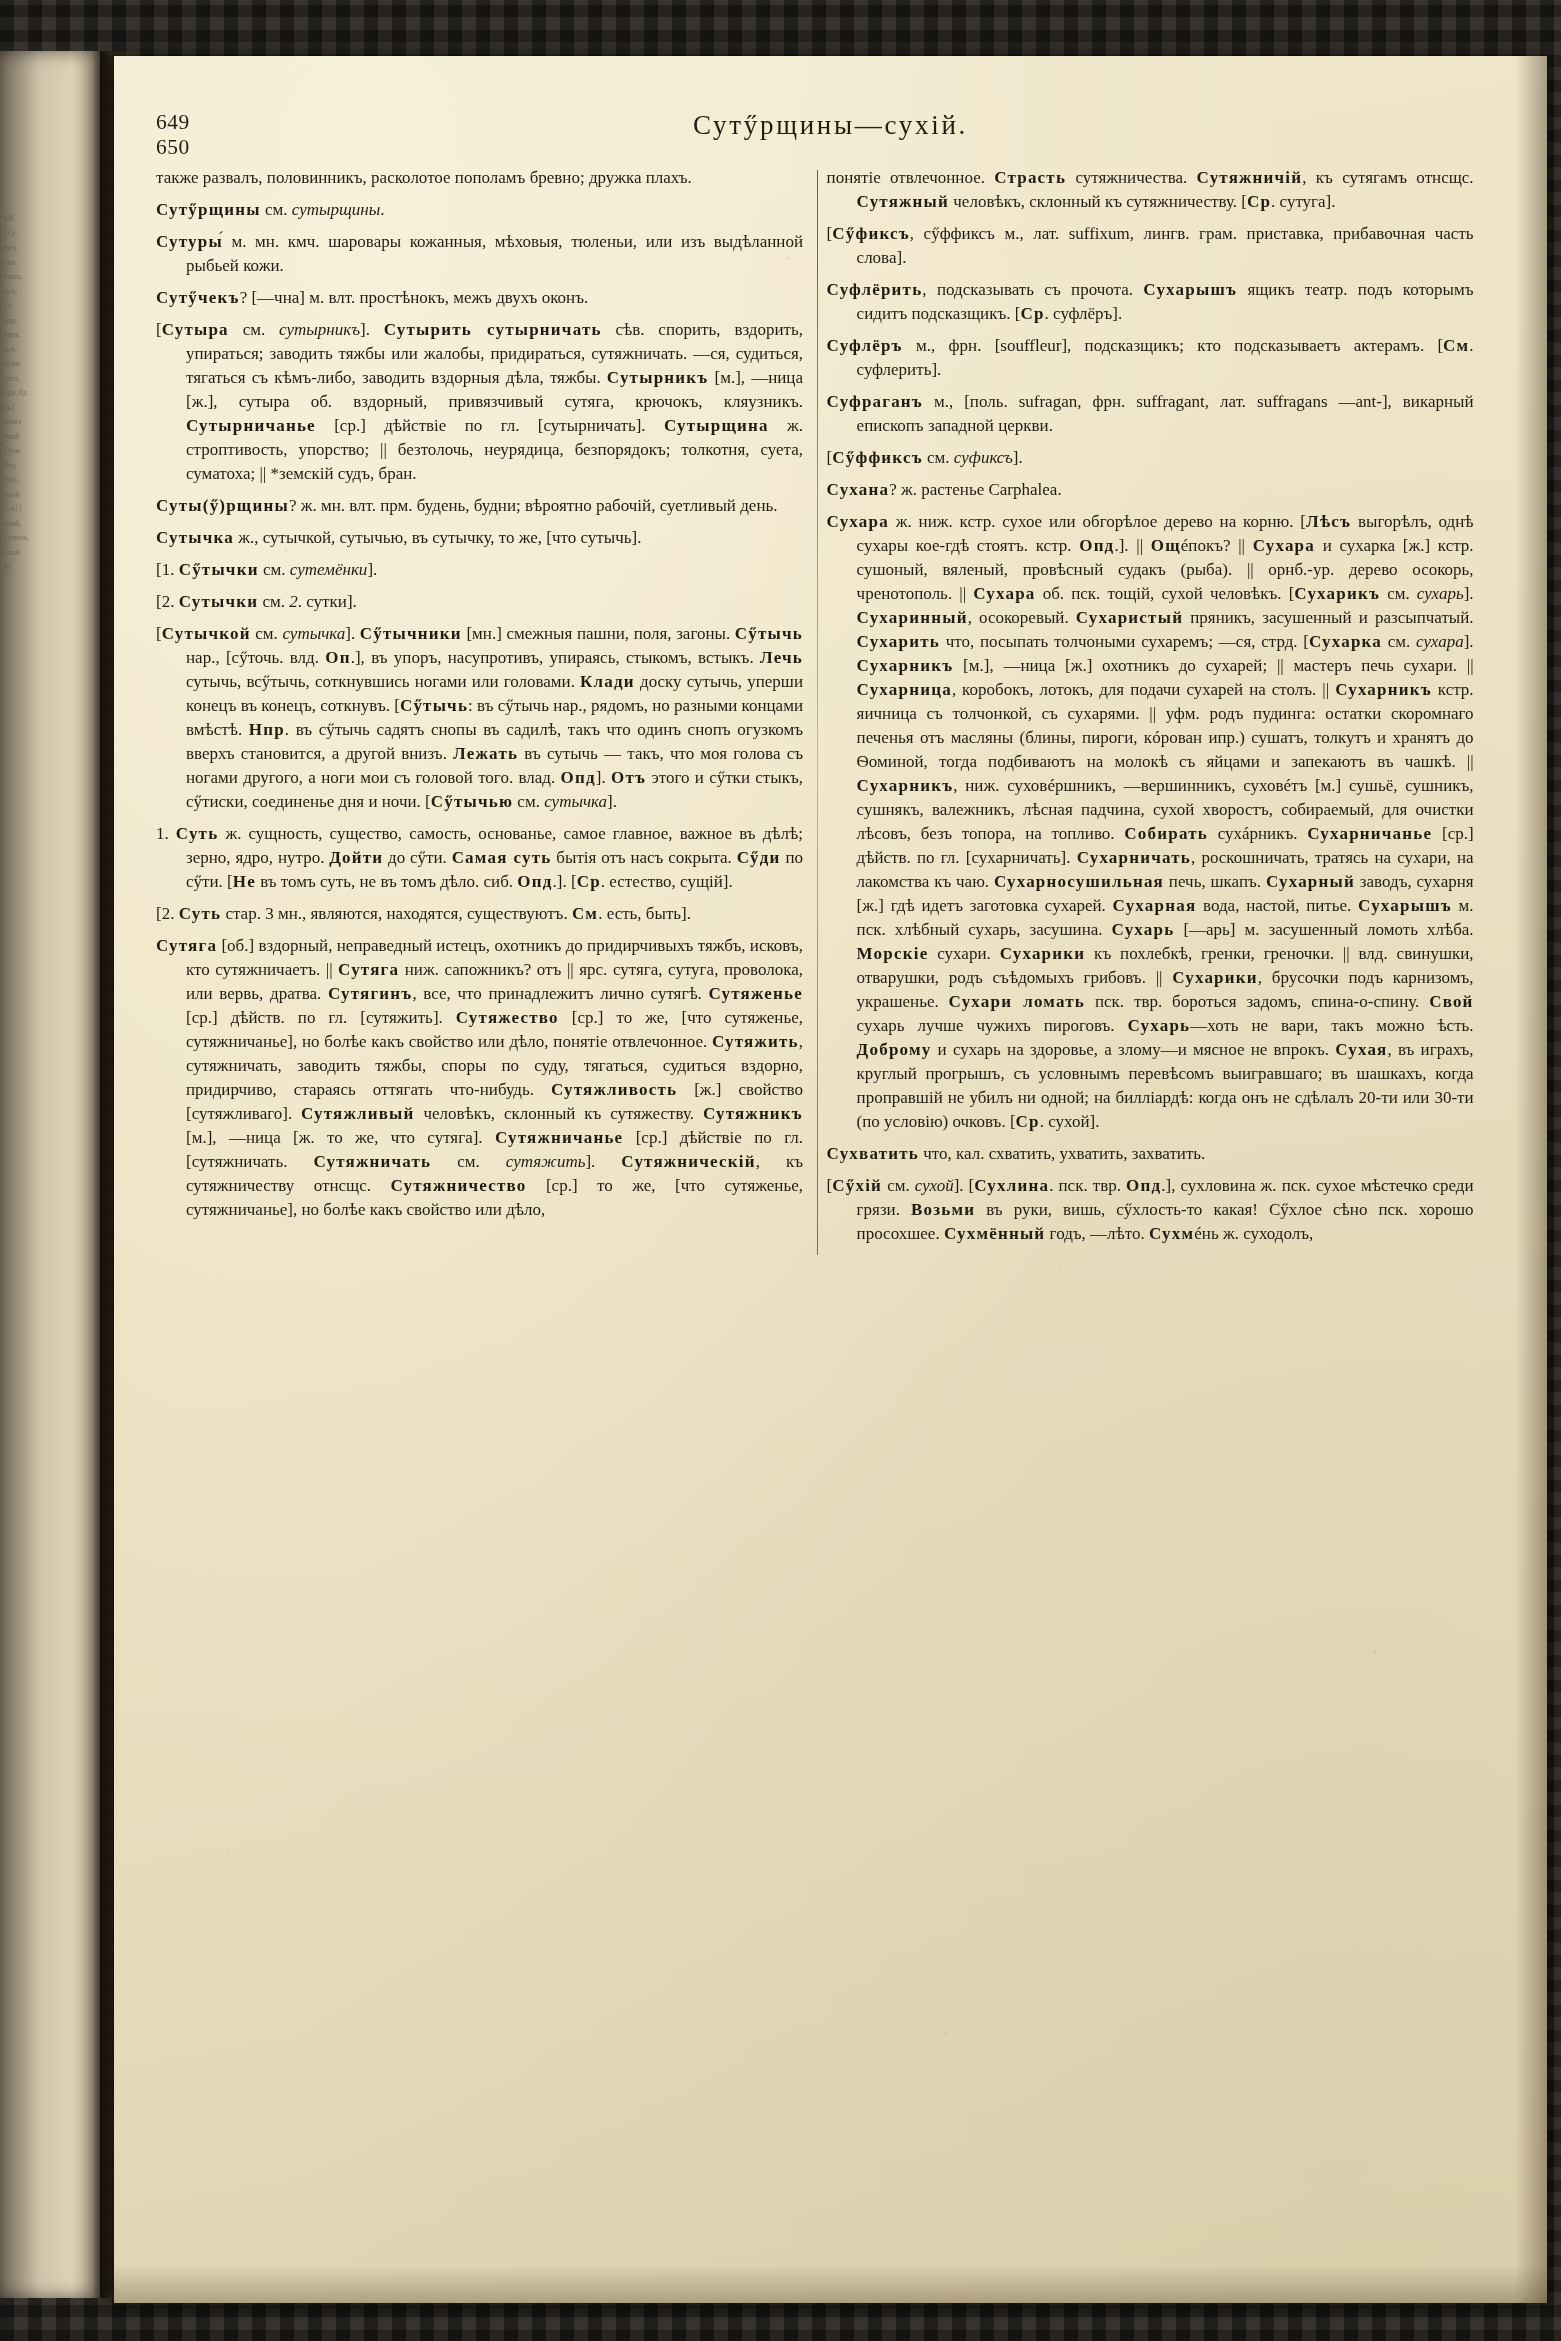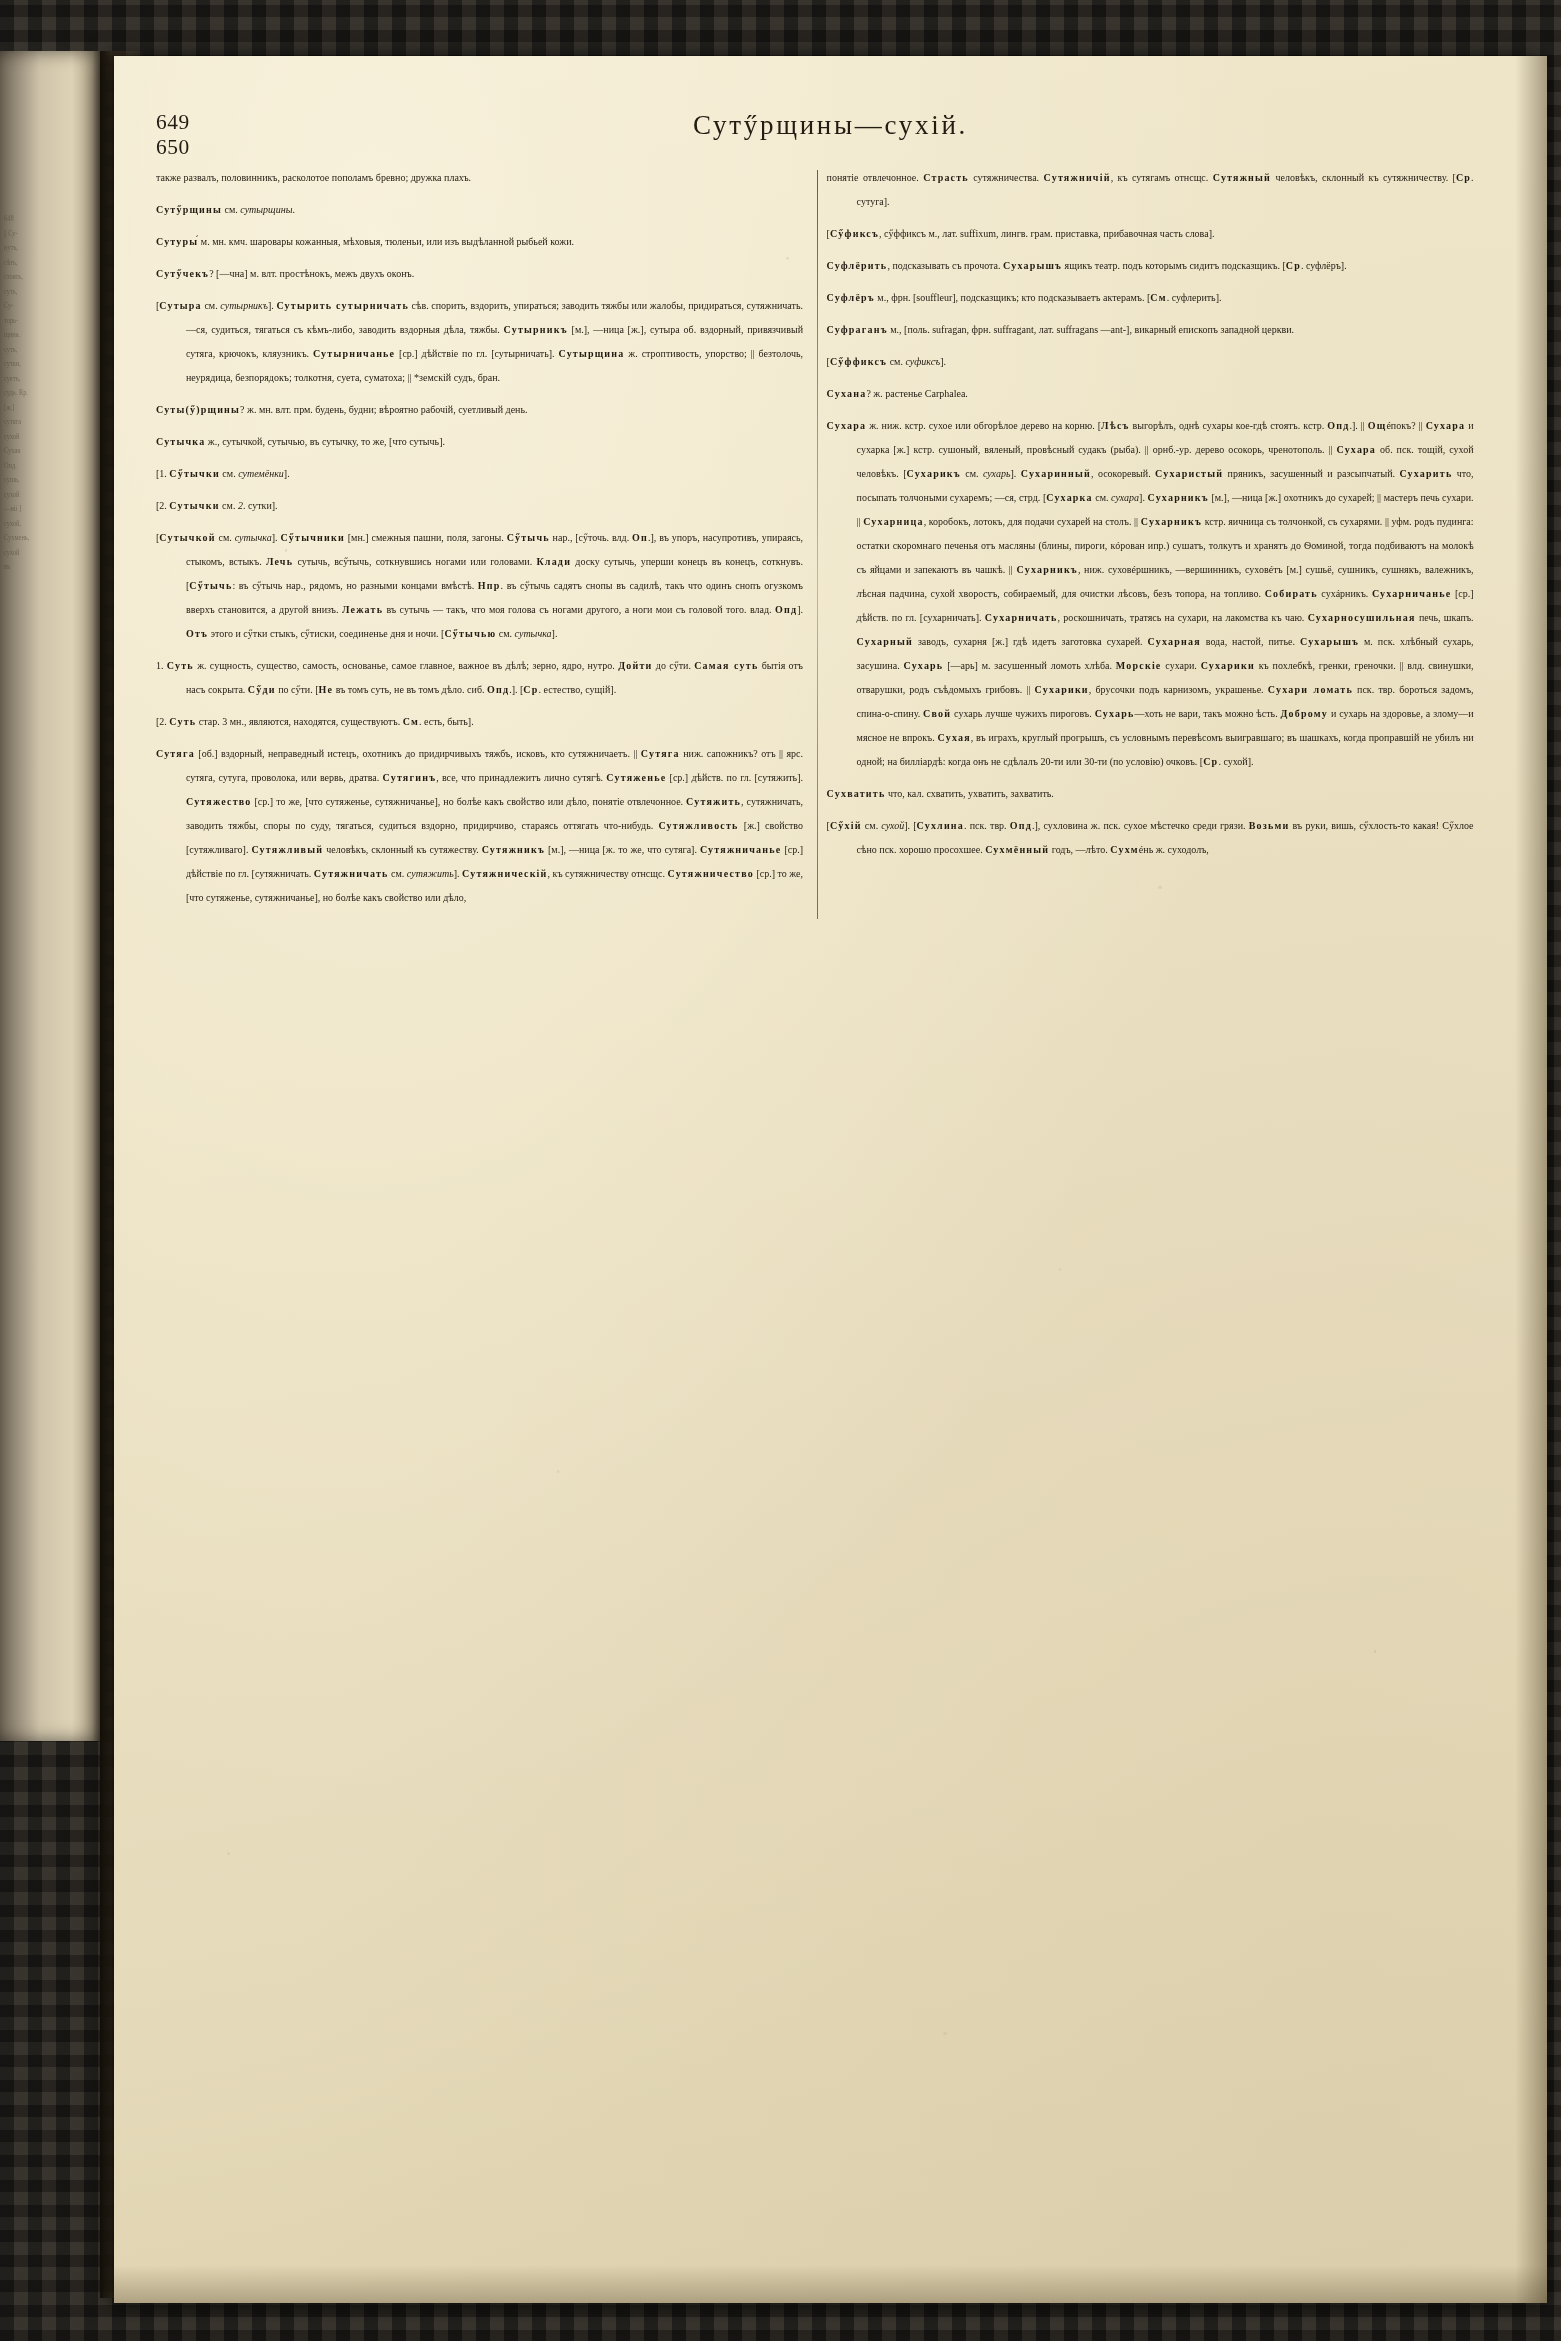--- a/index.html
+++ b/index.html
@@ -34,21 +34,21 @@
       repeating-linear-gradient(0deg,
         rgba(0,0,0,.45) 0px, rgba(0,0,0,.45) 11.8px,
         rgba(255,255,255,.04) 11.8px, rgba(255,255,255,.04) 25px);
     opacity: .55;
   }
 
   
   .gutter-page {
     position: absolute;
     left: 0; top: 51px;
-    width: 105px; height: 1690px;
+    width: 105px; height: 2247px;
     background: linear-gradient(90deg,
         #6d6354 0%, #938876 14%,
         #cfc4aa 38%, #ded2b6 68%,
         #b9ac90 88%, #554c3f 100%);
     box-shadow: inset -9.7px 0 18px rgba(0,0,0,.55);
   }
   .gutter-text {
     position: absolute;
     left: 4.3px; top: 161px;
     width: 80px; height: 1877px;
@@ -143,21 +143,21 @@
     position: absolute;
     left: 661px;
     top: 3.2px;
     bottom: -8.6px;
     width: 1.1px;
     background: linear-gradient(180deg,
       rgba(40,32,20,.70), rgba(40,32,20,.25) 55%, rgba(40,32,20,.62));
   }
   .col {
     width: 647px;
-    font-size: 10px;
+    font-size: 17px;
     line-height: 24px;
     color: #221b11;
     text-align: justify;
     text-justify: inter-word;
     hyphens: manual;
   }
   .entry {
     margin: 0 0 0 0;
     padding-left: 30px;
     text-indent: -30px;

